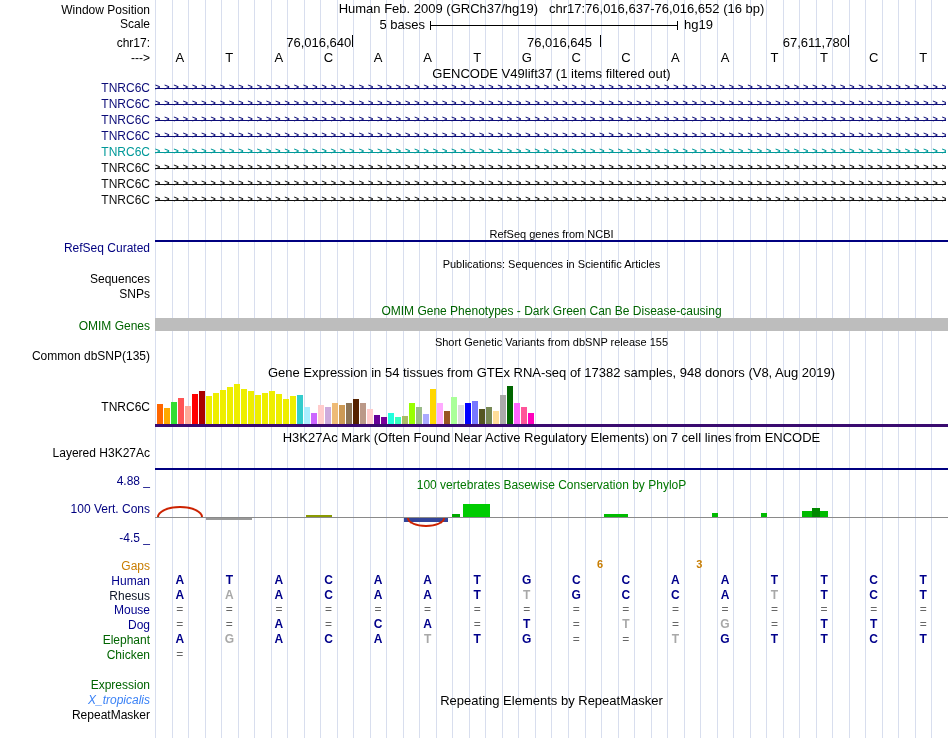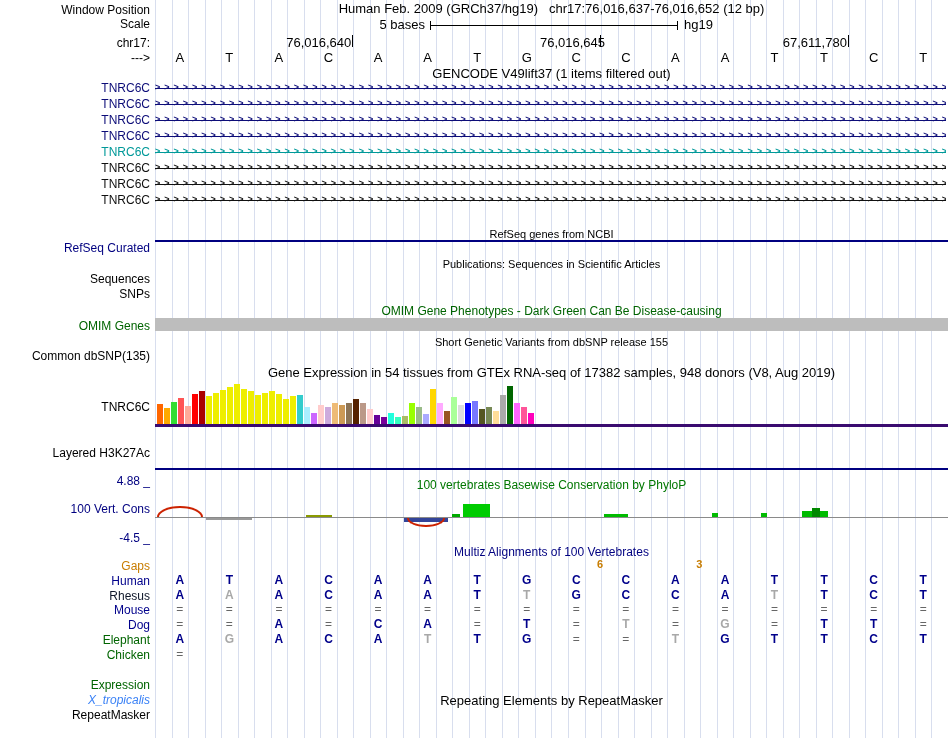--- a/index.html
+++ b/index.html
@@ -39,21 +39,21 @@
 </head>
 <body>
 
 <div id="app">
   <div class="gridlines"></div>
 
   <div class="lbl" style="top:3px">Window Position</div>
   <div class="title" style="top:2px">
     <span>Human Feb. 2009 (GRCh37/hg19)</span>&nbsp;&nbsp;
     <span>chr17:76,016,637-76,016,652</span>
-    <span>(12 bp)</span>
+    <span>(16 bp)</span>
   </div>
 
   <div class="lbl" style="top:17px">Scale</div>
   <div class="scale-text">5 bases</div>
   <div class="scale-bar"></div>
   <div class="scale-asm">hg19</div>
 
   <div class="lbl" style="top:36px">chr17:</div>
   <div class="lbl" style="top:51px">---&gt;</div>
 
@@ -71,37 +71,37 @@
   <div class="hline omim-bar"></div>
   <div class="lbl green" style="top:319px">OMIM Genes</div>
 
   <div class="title t11" style="top:335px">Short Genetic Variants from dbSNP release 155</div>
   <div class="lbl" style="top:349px">Common dbSNP(135)</div>
 
   <div class="title" style="top:366px">Gene Expression in 54 tissues from GTEx RNA-seq of 17382 samples, 948 donors (V8, Aug 2019)</div>
   <div class="lbl" style="top:400px">TNRC6C</div>
   <div class="hline gtex-line"></div>
 
+  <div class="title" style="top:431px">H3K27Ac Mark (Often Found Near Active Regulatory Elements) on 7 cell lines from ENCODE</div>
   <div class="lbl" style="top:446px">Layered H3K27Ac</div>
   <div class="hline h3k-line"></div>
 
   <div class="lbl navy" style="top:474px">4.88 _</div>
   <div class="title t12" style="top:478px;color:#007700">100 vertebrates Basewise Conservation by PhyloP</div>
   <div class="lbl navy" style="top:502px">100 Vert. Cons</div>
   <div class="lbl navy" style="top:531px">-4.5 _</div>
   <div class="hline cons-line"></div>
 
-  <div class="title t12 navy" style="top:545px">Multiz Alignments of 100 Vertebrates</div>
   <div class="lbl orange" style="top:559px">Gaps</div>
 
   <div class="title" style="top:694px">Repeating Elements by RepeatMasker</div>
   <div class="lbl" style="top:708px">RepeatMasker</div>
 <div class="tick-label" style="right: 598.75px; top: 36px;">76,016,640</div>
     <div class="tick-mark" style="left: 352.25px; top: 35px;"></div>
-    <div class="tick-label" style="right: 345px; top: 36px;">76,016,645</div>
+    <div class="tick-label" style="right: 358px; top: 36px;">76,016,645</div>
     <div class="tick-mark" style="left: 600.062px; top: 35px;"></div>
     <div class="tick-label" style="right: 103.125px; top: 36px;">67,611,780</div>
     <div class="tick-mark" style="left: 847.875px; top: 35px;"></div>
     <div class="base" style="left: 169.781px; top: 50px;">A</div>
     <div class="base" style="left: 219.344px; top: 50px;">T</div>
     <div class="base" style="left: 268.906px; top: 50px;">A</div>
     <div class="base" style="left: 318.469px; top: 50px;">C</div>
     <div class="base" style="left: 368.031px; top: 50px;">A</div>
     <div class="base" style="left: 417.594px; top: 50px;">A</div>
     <div class="base" style="left: 467.156px; top: 50px;">T</div>

